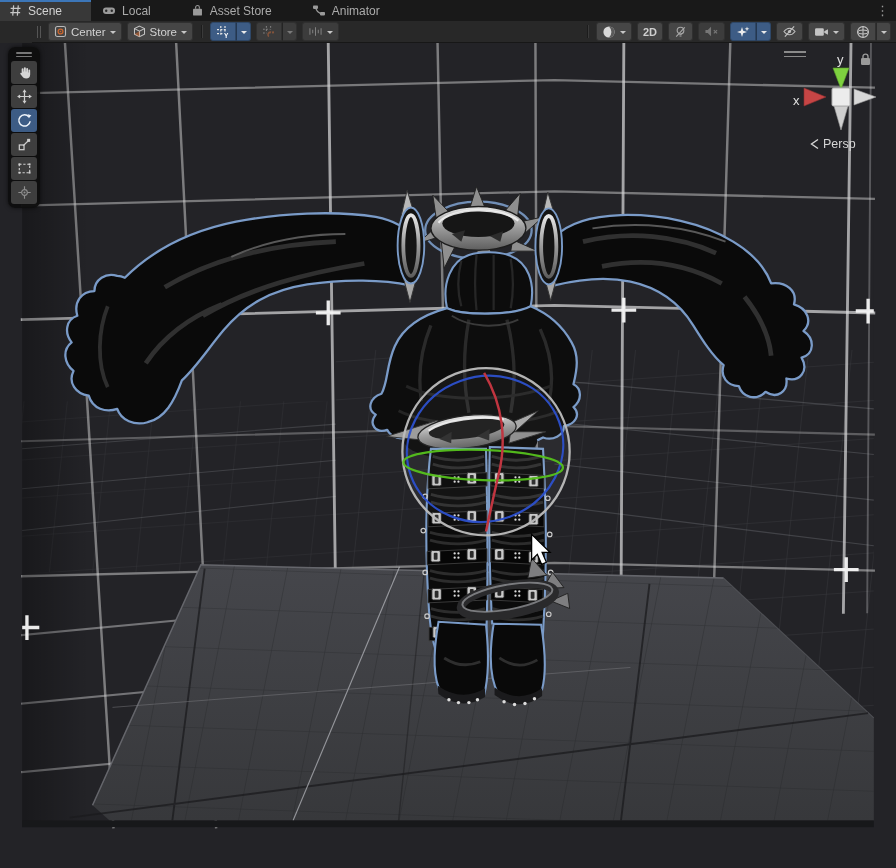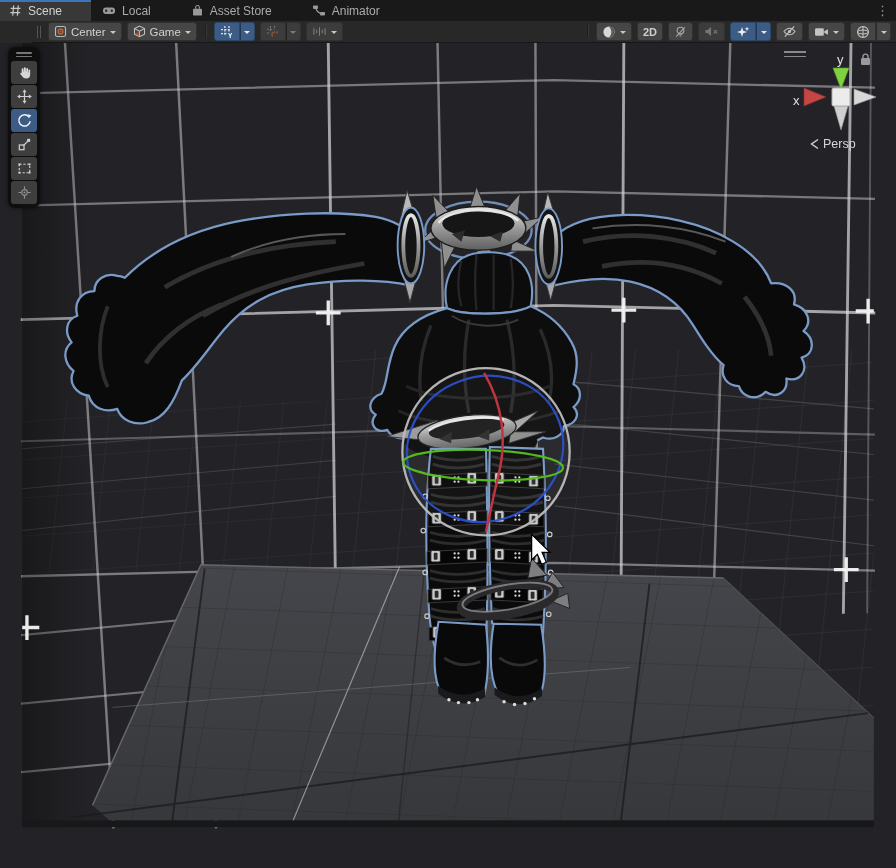--- a/index.html
+++ b/index.html
@@ -103,21 +103,21 @@
       <span>Center</span>
       <span class="caret"></span>
     </div>
 
     <div class="btn">
       <svg width="13" height="13" viewBox="0 0 14 14">
           <path d="M7,1.2 L12.4,3.9 V9.8 L7,12.6 L1.6,9.8 V3.9 Z" fill="none" stroke="#c4c4c4" stroke-width="1.1"></path>
           <path d="M1.6,3.9 L7,6.6 L12.4,3.9 M7,6.6 V12.6" fill="none" stroke="#c4c4c4" stroke-width="1.1"></path>
           <path d="M1.6,9.8 L7,6.6 L7,12.6 Z" fill="#d0662c" opacity=".55"></path>
         </svg>
-      <span>Game</span>
+      <span>Store</span>
       <span class="caret"></span>
     </div>
 
     <div class="sep"></div>
 
     <div class="split">
       <div class="btn on main">
         <svg width="14" height="14" viewBox="0 0 14 14">
             <g stroke="#e4e4e4" stroke-width="1.2" stroke-dasharray="2,1.4" fill="none">
               <path d="M4.8,1 V10 M9,1 V7 M1,4.6 H10.5 M1,8.6 H7"></path>

